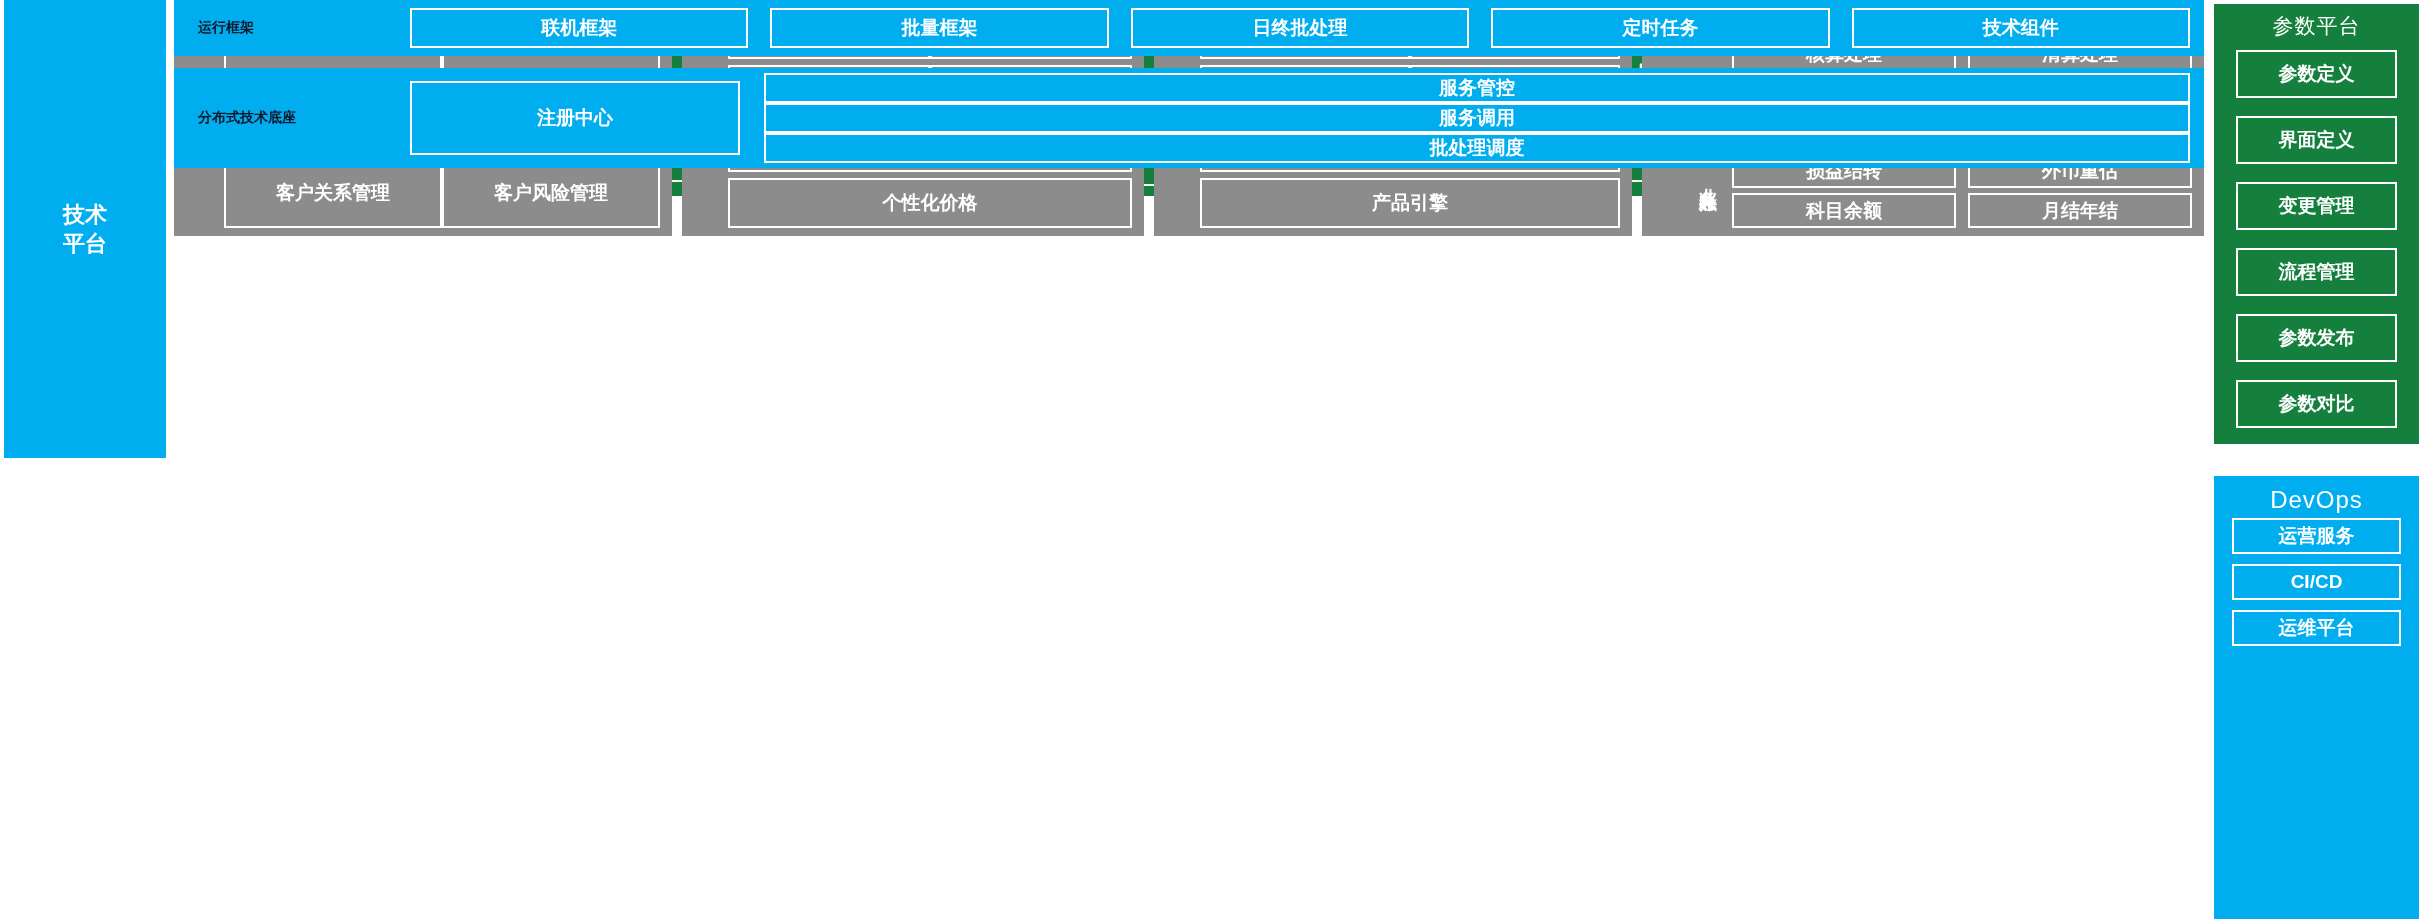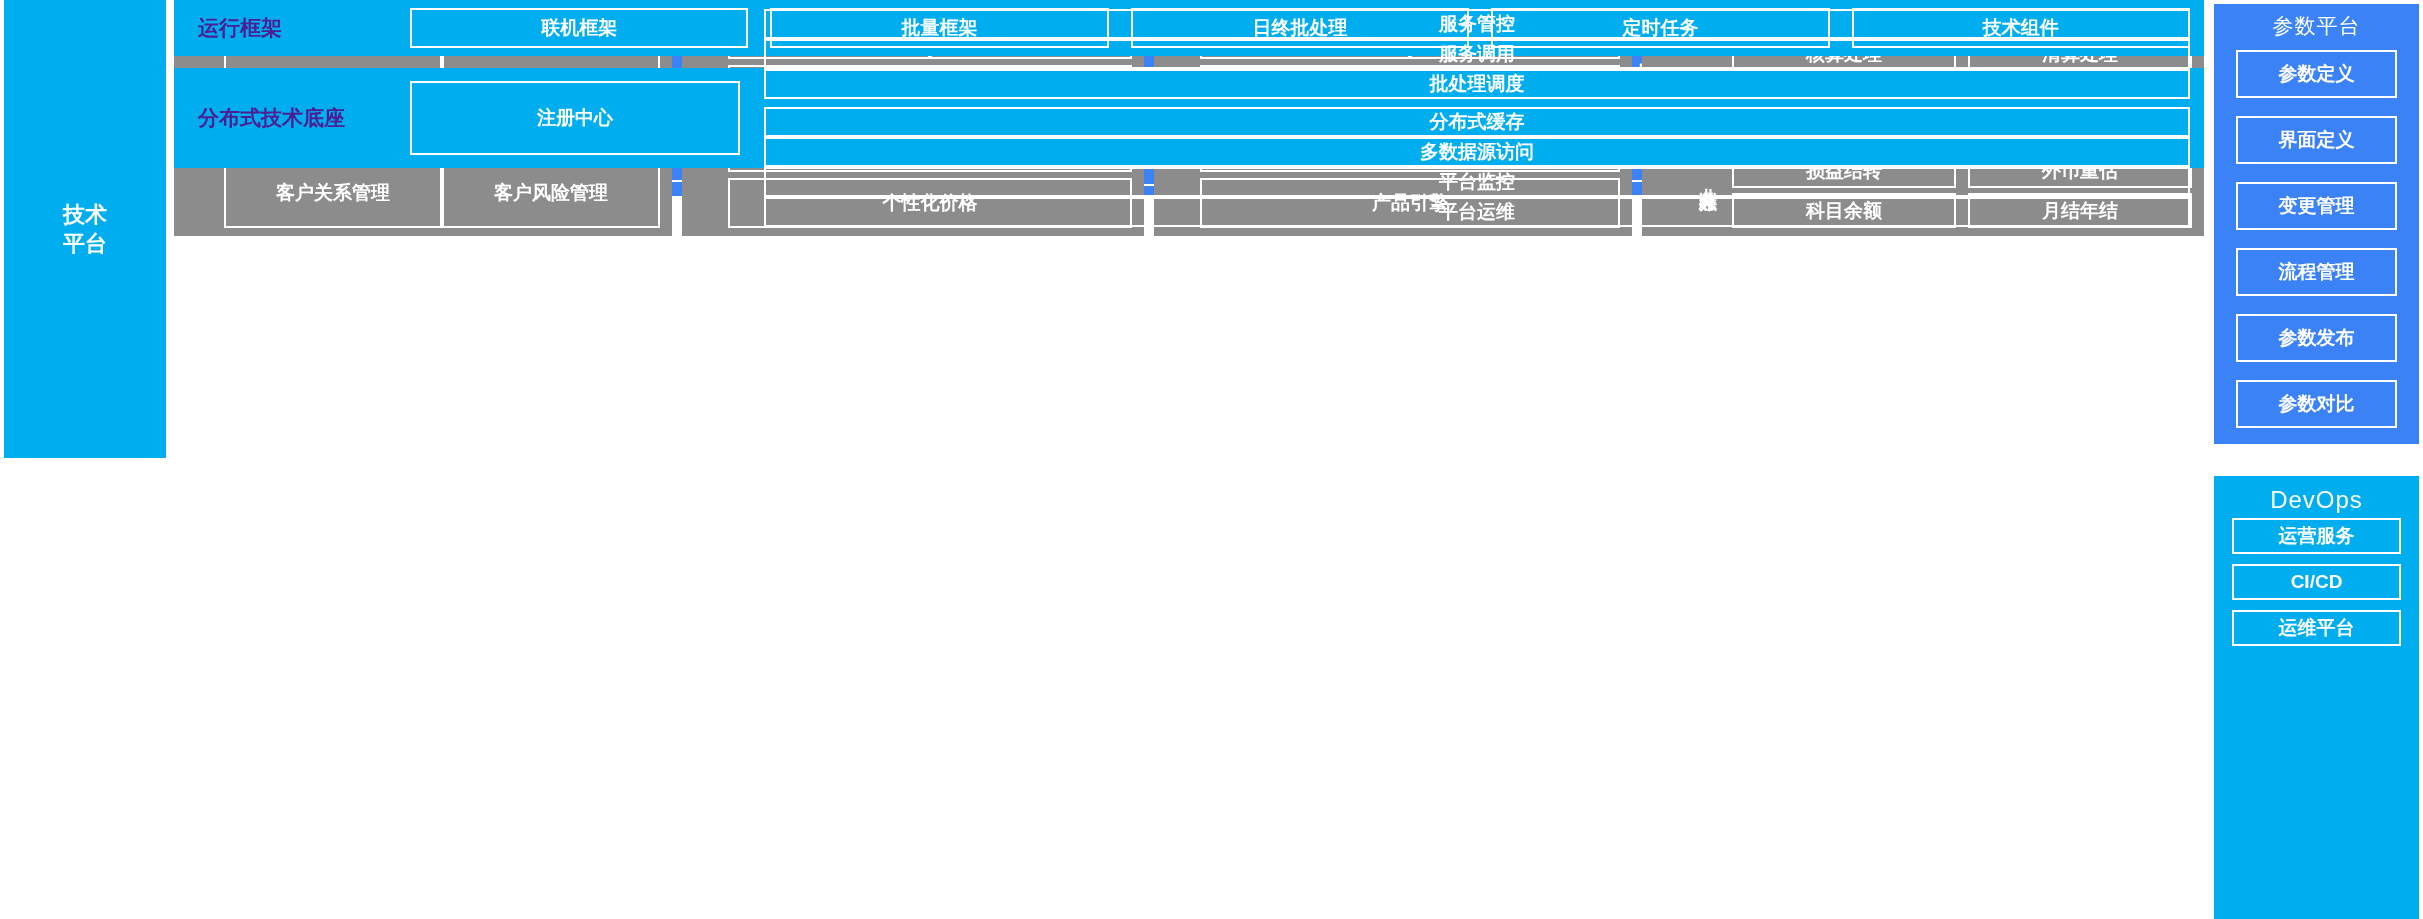--- a/index.html
+++ b/index.html
@@ -7,21 +7,21 @@
     width: 2423px; height: 919px;
     background: #ffffff;
     font-family: "Liberation Sans", "DejaVu Sans", sans-serif;
     overflow: hidden;
   }
   #canvas {
     position: relative;
     width: 2423px; height: 919px;
     background: #ffffff;
   }
-  .teal { background: #3b82f6; }
+  .teal { background: #15803d; }
   .gray { background: #8C8C8C; }
   .blue { background: #00AEEF; }
 
   .row-label {
     color: #ffffff;
     font-weight: bold;
     font-size: 22px;
     line-height: 1.32;
     text-align: center;
     display: flex; flex-direction: column;
@@ -130,21 +130,21 @@
 
   #tech-stack {
     position: absolute; left: 174px; top: 0; width: 2030px; height: 458px;
     display: flex; flex-direction: column; gap: 12px;
   }
   .tech-band {
     display: flex; flex-direction: row; align-items: center;
     padding: 0 14px;
   }
   .tech-band-label {
-    color: #4c1d95; font-weight: bold; font-size: 21px;
+    color: #0f172a; font-weight: bold; font-size: 14px;
     width: 222px; flex: none; padding-left: 10px;
   }
   .tech-cells { flex: 1; display: flex; flex-direction: column; gap: 8px; }
   .tech-cells .tech-row { display: flex; gap: 22px; }
   .tech-cells .cell { flex: 1; height: 42px; font-size: 19px; }
   #tech-runtime { height: 56px; }
   #tech-runtime .cell { height: 40px; }
   #tech-base { height: 100px; }
   #tech-base .first-col { width: 330px; flex: none; display: flex; }
   #tech-base .first-col .cell { height: 74px; width: 100%; }
@@ -342,26 +342,20 @@
         <div class="tech-band-label">分布式技术底座</div>
         <div class="first-col">
           <div class="cell">注册中心</div>
         </div>
         <div class="grid-cols">
           <div class="tech-row">
             <div class="cell">服务管控</div>
             <div class="cell">服务调用</div>
             <div class="cell">批处理调度</div>
           </div>
-          <div class="tech-row">
-            <div class="cell">分布式缓存</div>
-            <div class="cell">多数据源访问</div>
-            <div class="cell">平台监控</div>
-            <div class="cell">平台运维</div>
-          </div>
         </div>
       </div>
     </div>
   </div>
 
   <div id="devops" class="blue group">
     <div class="group-title">DevOps</div>
     <div class="devops-list">
       <div class="cell">运营服务</div>
       <div class="cell">CI/CD</div>

